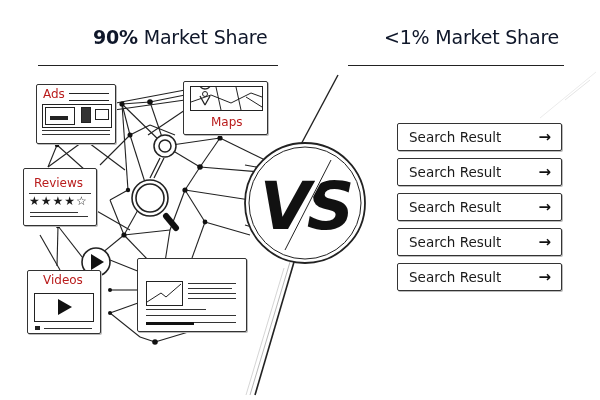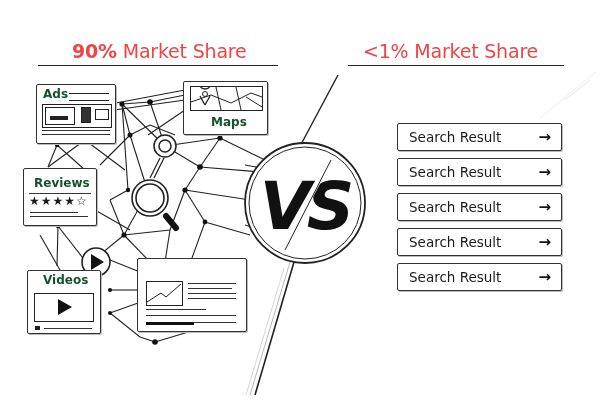--- a/index.html
+++ b/index.html
@@ -1,26 +1,26 @@
 <!DOCTYPE html>
 <html><head>
 <meta charset="utf-8">
 <style>
   html, body { margin:0; padding:0; background:#ffffff; }
   body { width:600px; height:400px; position:relative; overflow:hidden; font-family:"DejaVu Sans", sans-serif; color:#1a1a1a; }
-  .heading { position:absolute; top:40px; font-size:19px; color:#ef4444; white-space:nowrap; letter-spacing:-0.2px; }
+  .heading { position:absolute; top:26px; font-size:19px; color:#0f172a; white-space:nowrap; letter-spacing:-0.2px;margin-left:21px; }
   .heading b { font-weight:bold; }
   #h-left { left:72px; }
   #h-right { left:363px; }
   .rule { position:absolute; top:65px; height:1px; background:#222; }
   #rule-left { left:38px; width:240px; }
   #rule-right { left:348px; width:216px; }
   svg.net { position:absolute; left:0; top:0; }
   .card { position:absolute; background:#fff; border:1.5px solid #333; border-radius:2px; box-shadow:1px 1px 0 #bbb; }
-  .card .title { position:absolute; font-size:12px; color:#14532d; white-space:nowrap;font-weight:bold; }
+  .card .title { position:absolute; font-size:12px; color:#b91c1c; white-space:nowrap; }
   .results { position:absolute; left:397px; top:123px; }
   .result { position:relative; width:165px; height:28px; border:1.3px solid #333; border-radius:2px; background:#fff; margin-bottom:7px; box-sizing:border-box; box-shadow:1px 1px 0 #bbb; }
   .result .label { position:absolute; left:11px; top:5px; font-size:13.5px; color:#1a1a1a; }
   .result .arrow { position:absolute; right:10px; top:4px; font-size:15px; font-weight:bold; color:#111; }
 </style>
 </head>
 <body>
 
 <div class="heading" id="h-left"><b>90%</b><span> Market Share</span></div>
 <div class="rule" id="rule-left"></div>

